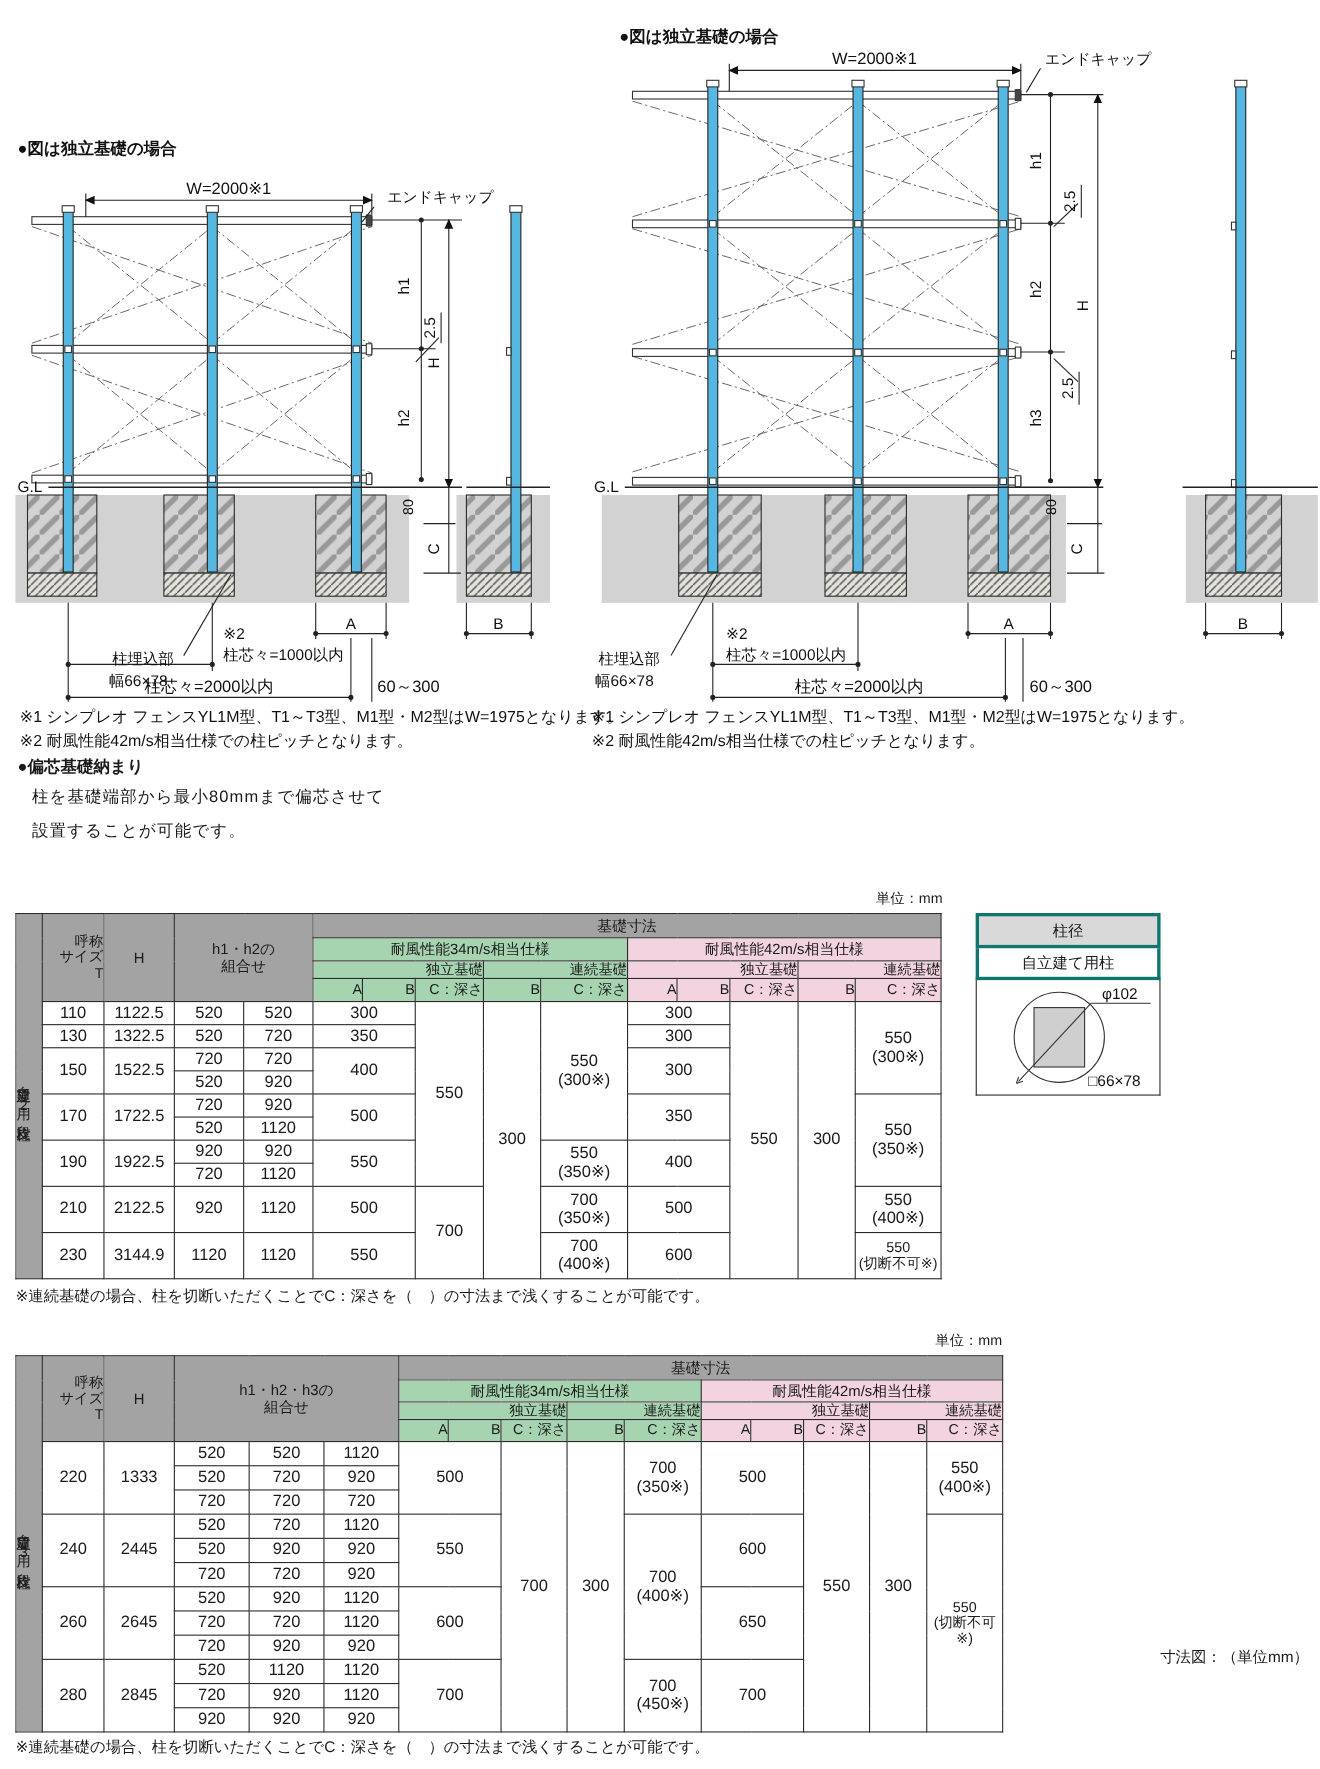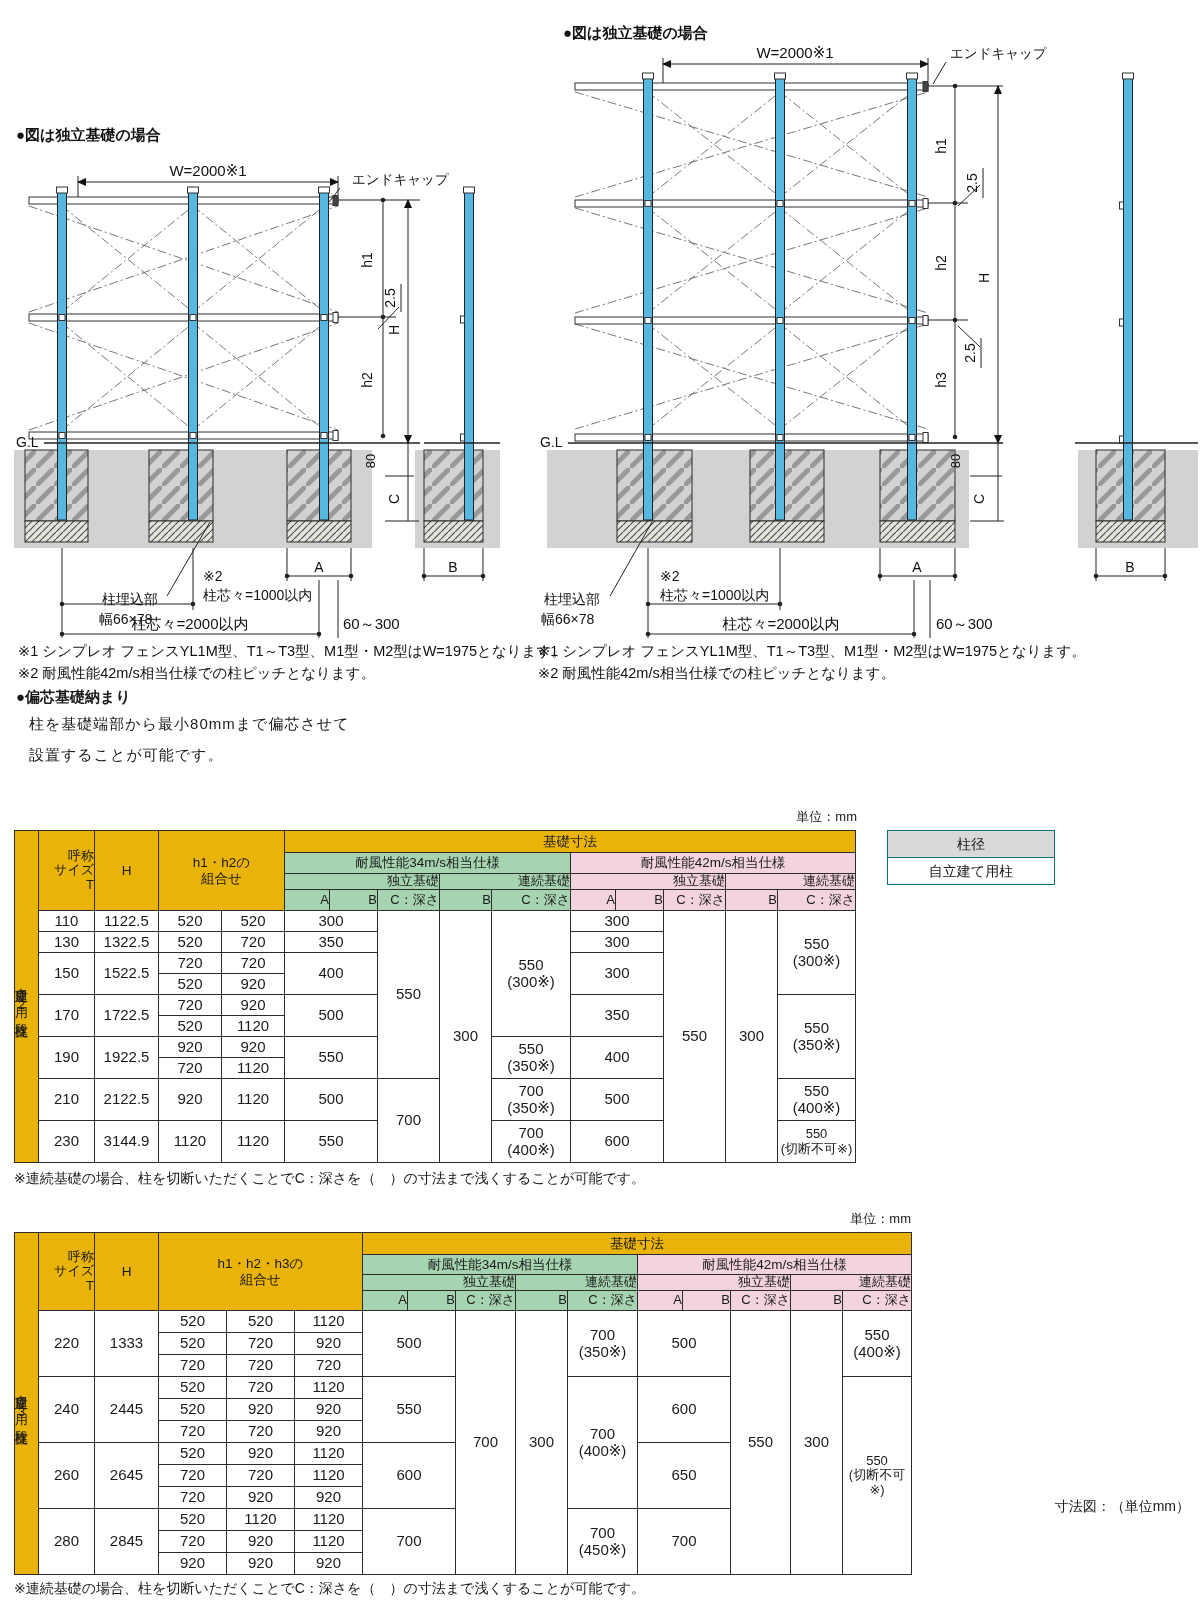--- a/index.html
+++ b/index.html
@@ -2,32 +2,32 @@
 <html><head>
 <meta charset="utf-8">
 <style>
   html,body{margin:0;padding:0;background:#fff;}
   body{width:1200px;height:1608px;position:relative;font-family:"Liberation Sans","DejaVu Sans",sans-serif;color:#1a1a1a;overflow:hidden;}
   .abs{position:absolute;}
   svg text{font-family:"Liberation Sans","DejaVu Sans",sans-serif;fill:#111;}
   
   table{border-collapse:collapse;table-layout:fixed;}
   td,th{border:1px solid #2b2b2b;padding:0;text-align:center;vertical-align:middle;font-weight:normal;line-height:1.12;overflow:hidden;}
-  .cream{background:#eab308;margin-top:28px;}
+  .cream{background:#a3a3a3;margin-top:28px;}
   .green{background:#a6d4b1;}
   .pink{background:#f2d3df;}
   .grayhead{background:#d9d9d9;}
   .pre{white-space:pre-line;}
   .val{font-size:15px;}
   .hd{font-size:13px;text-align:right;}
   .hd2{font-size:13.5px;}
   .side-label{writing-mode:vertical-rl;text-orientation:upright;font-size:13px;letter-spacing:1px;line-height:1;}
   .unit{font-size:13px;text-align:right;}
   .fnote{font-size:14px;}
-  .pbox-row{border:1px solid #0f766e;text-align:center;font-size:14px;line-height:26px;}
+  .pbox-row{border:3px solid #0f766e;text-align:center;font-size:14px;line-height:26px;}
 </style>
 </head>
 <body>
 
 <svg class="abs" style="left:0;top:0" width="1200" height="700" viewBox="0 0 1200 700">
   <defs>
     <pattern id="hw" width="18" height="18" patternUnits="userSpaceOnUse">
       <path d="M-3,21 L21,-3" stroke="#999999" stroke-width="5"></path>
     </pattern>
     <pattern id="hf" width="7" height="7" patternUnits="userSpaceOnUse">
@@ -475,20 +475,31 @@
 (切断不可※)</td>
   </tr>
 </tbody>
   </table>
 
 <div class="abs fnote" style="left:14px;top:1170px;width:900px">※連続基礎の場合、柱を切断いただくことでC：深さを（　）の寸法まで浅くすることが可能です。</div>
 
 <div class="abs" style="left:887px;top:830px;width:168px">
   <div class="pbox-row grayhead" style="height:26px">柱径</div>
   <div class="pbox-row" style="height:26px;border-top:none">自立建て用柱</div>
+  <div style="border:1px solid #2b2b2b;border-top:none;height:104px;position:relative">
+    <svg width="166" height="104" viewBox="0 0 166 104">
+      <rect x="52" y="25" width="46" height="54" fill="#cfcfcf" stroke="#333" stroke-width="1"></rect>
+      <circle cx="75" cy="52" r="41" fill="none" stroke="#333" stroke-width="1"></circle>
+      <line x1="38" y1="92" x2="104" y2="21" stroke="#333" stroke-width="1"></line>
+      <line x1="104" y1="21" x2="158" y2="21" stroke="#333" stroke-width="1"></line>
+      <path d="M36,94 l6,-2 M36,94 l2,-6" stroke="#333" stroke-width="1" fill="none"></path>
+      <text x="130" y="17" text-anchor="middle" font-size="14">φ102</text>
+      <text x="125" y="96" text-anchor="middle" font-size="14">□66×78</text>
+    </svg>
+  </div>
 </div>
 
 <div class="abs unit" style="left:654px;top:1210px;width:257px">単位：mm</div>
 
 <table class="abs" style="left:14px;top:1232px;width:897px">
   <colgroup>
     <col style="width:24px">
       <col style="width:56px">
       <col style="width:64px">
       <col style="width:68px">

